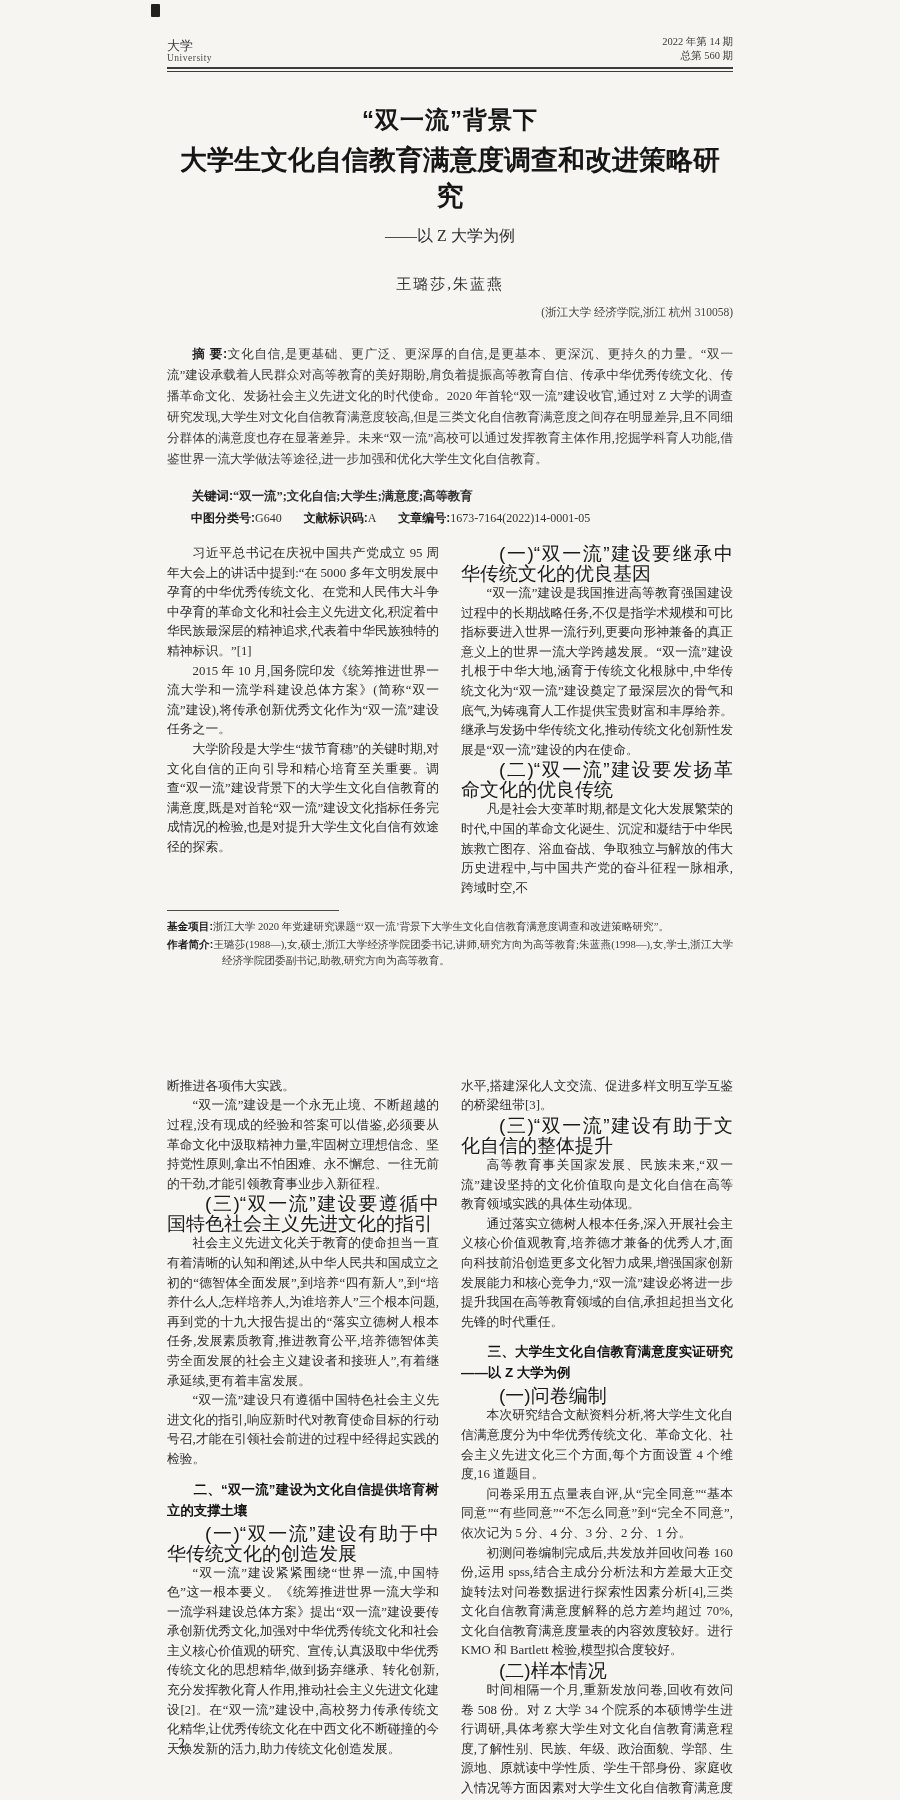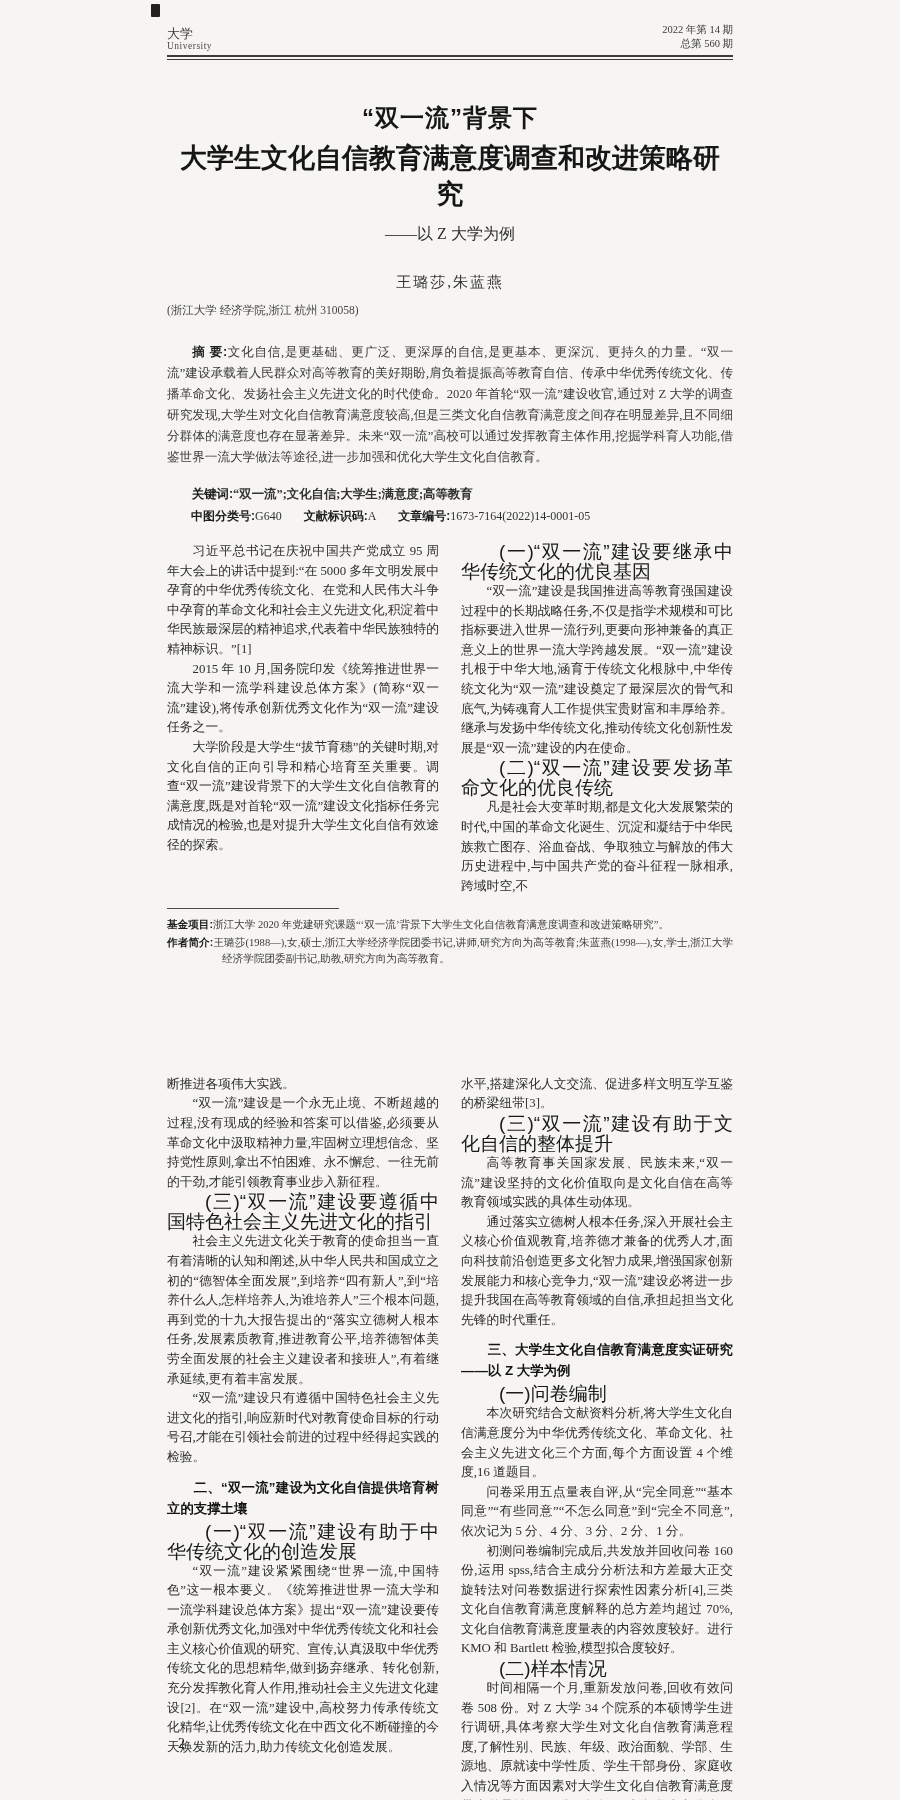--- a/index.html
+++ b/index.html
@@ -2,34 +2,34 @@
 <html><head>
 <meta charset="utf-8">
 <style>
   * { margin:0; padding:0; box-sizing:border-box; }
   html,body { width:900px; }
   body { font-family:"Liberation Serif","DejaVu Serif",serif; background:#f6f5f2; color:#2c2c2c; }
   .canvas { position:relative; width:900px; height:1800px; background:#f6f5f2; overflow:hidden; }
   .sheet { width:566px; margin:0 auto; position:relative; }
 
   
-  .page-one { padding-top:23px; }
+  .page-one { padding-top:35px; }
   .jheader { display:flex; justify-content:space-between; align-items:flex-end; }
   .jname-cn { font-size:13px; color:#3b3b3b; line-height:14px; }
   .jname-en { font-size:9.5px; color:#4a4a4a; letter-spacing:.5px; }
   .jissue { text-align:right; font-size:10.5px; color:#3b3b3b; line-height:14px; }
   .jrule { margin-top:4px; height:5px; border-top:2px solid #3c3c3c; border-bottom:1.5px solid #3c3c3c; }
   .artifact { position:absolute; left:-16px; top:4px; width:9px; height:13px; background:#23211e; border-radius:1px; }
 
   
-  .title1 { margin-top:42px; text-align:center; font-family:"Liberation Sans","DejaVu Sans",sans-serif; font-weight:bold; font-size:24px; color:#161616; letter-spacing:1px; }
+  .title1 { margin-top:32px; text-align:center; font-family:"Liberation Sans","DejaVu Sans",sans-serif; font-weight:bold; font-size:24px; color:#161616; letter-spacing:1px; }
   .title2 { margin-top:6px; text-align:center; font-family:"Liberation Sans","DejaVu Sans",sans-serif; font-weight:bold; font-size:27px; color:#161616; }
   .subtitle { margin-top:12px; text-align:center; font-size:16px; color:#2e2e2e; }
   .authors { margin-top:28px; text-align:center; font-size:15px; color:#333; letter-spacing:2px; }
-  .affil { margin-top:11px; text-align:left; font-size:11.5px; color:#454545; }
+  .affil { margin-top:11px; text-align:right; font-size:11.5px; color:#454545; }
 
   
   .abs { margin-top:24px; font-size:12.6px; line-height:21px; text-align:justify; text-indent:2em; color:#3a3a3a; }
   .lbl { font-family:"Liberation Sans","DejaVu Sans",sans-serif; font-weight:bold; color:#1d1d1d; }
   .kwline { margin-top:16px; font-size:12.4px; line-height:21px; text-indent:2em; color:#333; font-weight:bold; }
   .clcline { margin-top:1px; font-size:12px; line-height:21px; text-indent:2em; color:#333; }
   .clcline .pair { margin-right:22px; }
 
   
   .columns { display:flex; gap:22px; margin-top:15px; }

